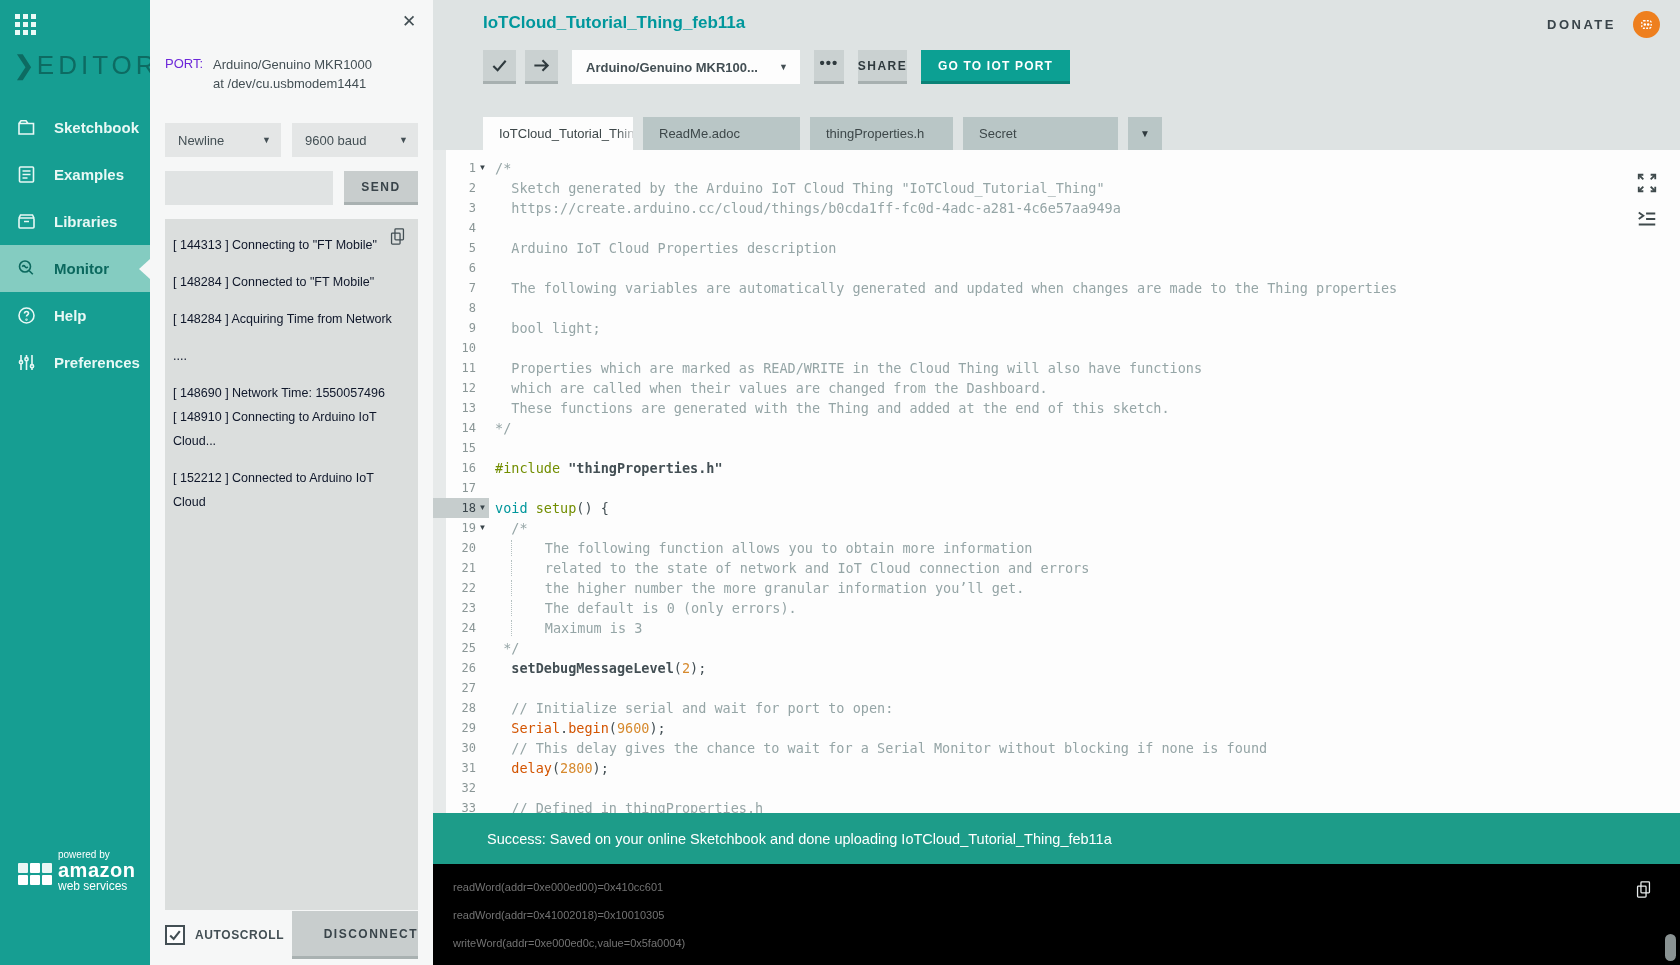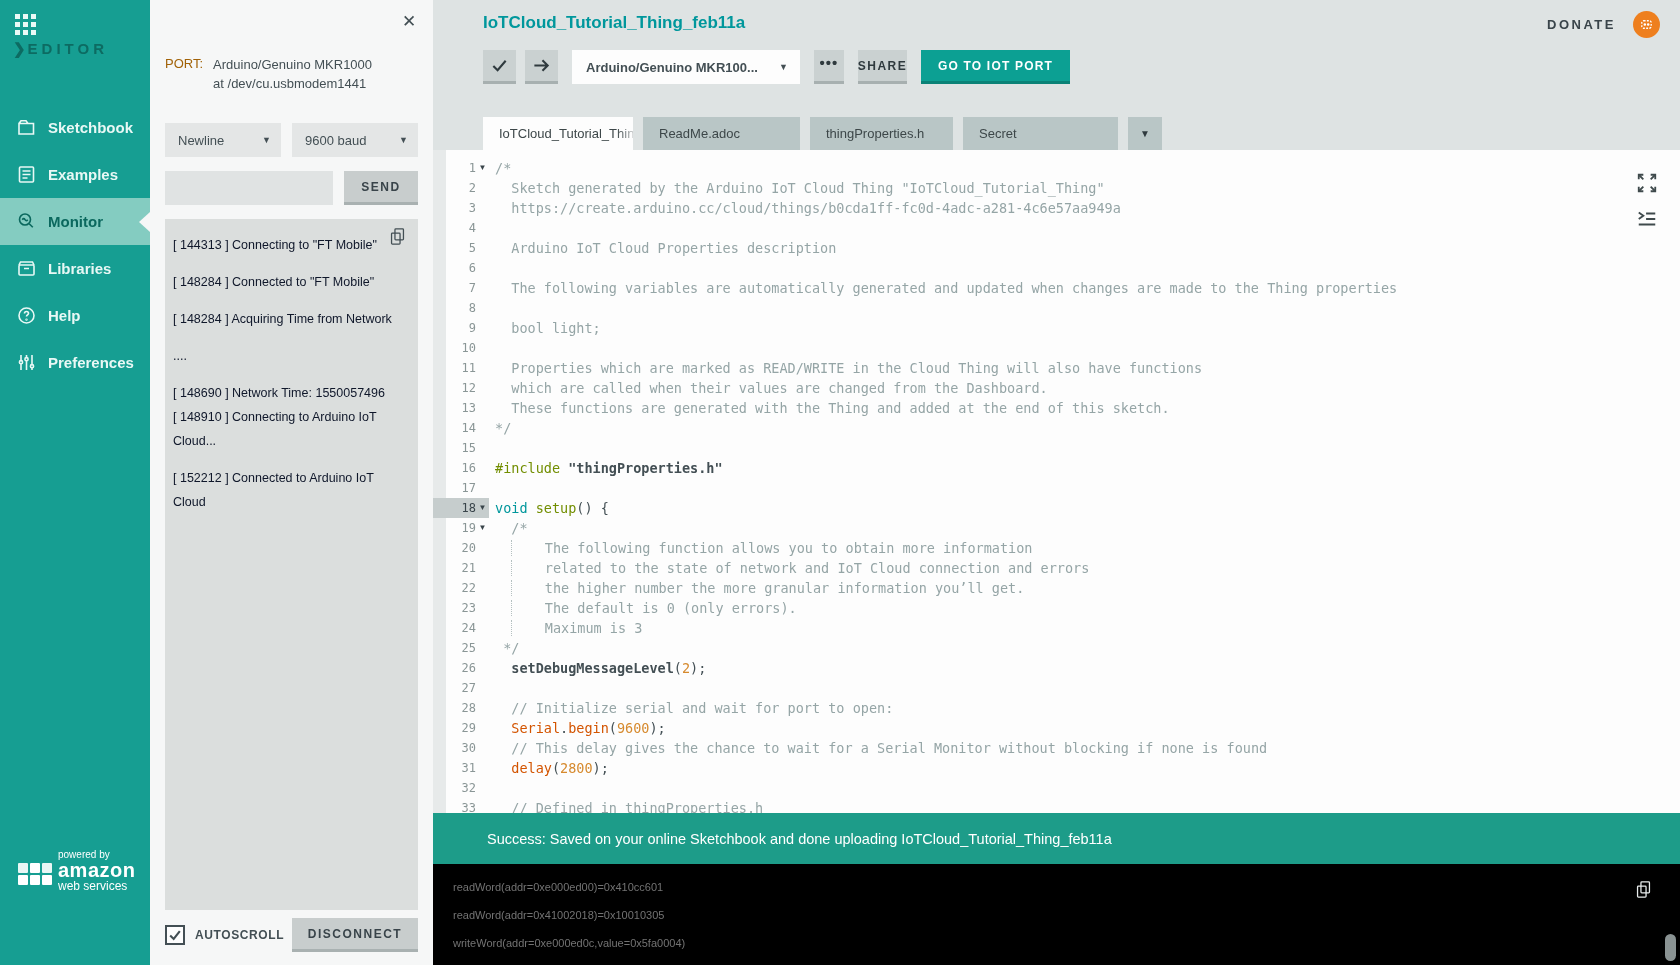--- a/index.html
+++ b/index.html
@@ -4,46 +4,46 @@
 <style>
   * { margin:0; padding:0; box-sizing:border-box; }
   html,body { width:1680px; height:965px; overflow:hidden; }
   body { font-family:"Liberation Sans", sans-serif; color:#434f54; background:#dee3e3; position:relative; }
 
   
   #sidebar { position:absolute; left:0; top:0; width:150px; height:965px; background:#169e92; }
   #apps-grid { position:absolute; left:15px; top:14px; width:22px; height:22px; display:grid;
     grid-template-columns:repeat(3,5px); grid-template-rows:repeat(3,5px); gap:3px; cursor:pointer; }
   #apps-grid span { background:#eafaf7; display:block; }
-  #editor-logo { position:absolute; left:13px; top:40px; color:#0d6b62; font-size:15px; font-weight:bold;
+  #editor-logo { position:absolute; left:13px; top:50px; color:#0d6b62; font-size:26px; font-weight:normal;
     letter-spacing:4px; white-space:nowrap; }
   #editor-logo .chev { letter-spacing:0; margin-right:2px; }
   #side-items { position:absolute; left:0; top:104px; width:150px; }
   .side-item { position:relative; height:47px; display:flex; align-items:center; gap:11px; padding-left:16px;
     color:#e8f8f5; cursor:pointer; }
-  .side-item .lbl { font-size:15px; font-weight:bold; }
+  .side-item .lbl { font-size:15px; font-weight:bold;margin-left:6px; }
   .side-item svg { width:21px; height:21px; stroke:#e8f8f5; fill:none; stroke-width:1.6; flex:none; }
   .side-item.selected { background:#84ccc1; color:#0b685e; }
   .side-item.selected svg { stroke:#0b685e; }
   .side-item.selected::after { content:""; position:absolute; right:0; top:50%; margin-top:-10px;
     border-top:10px solid transparent; border-bottom:10px solid transparent; border-right:11px solid #f6f7f7; }
   #aws { position:absolute; left:18px; bottom:72px; color:#fff; display:flex; align-items:flex-start; gap:6px; }
   #aws .cubes { display:grid; grid-template-columns:repeat(3,10px); gap:2px; margin-top:14px; }
   #aws .cubes i { width:10px; height:10px; background:#fff; display:block; border-radius:1px; }
   #aws .cubes i:nth-child(1){opacity:.9} #aws .cubes i:nth-child(3){opacity:.9}
   #aws .t1 { font-size:10px; line-height:11px; }
   #aws .t2 { font-size:20px; font-weight:bold; line-height:20px; letter-spacing:.5px; }
   #aws .t3 { font-size:12px; line-height:13px; }
 
   
   #monitor-panel { position:absolute; left:150px; top:0; width:283px; height:965px; background:#f6f7f7; }
   #monitor-close { position:absolute; right:14px; top:12px; font-size:17px; color:#434f54; cursor:pointer;
     width:20px; height:20px; text-align:center; line-height:20px; }
   #port-row { position:absolute; left:15px; top:55px; display:flex; gap:10px; font-size:13px; }
-  #port-label { color:#a16207; padding-top:1px; }
+  #port-label { color:#6d28d9; padding-top:1px; }
   #port-value div { color:#434f54; line-height:19px; }
   #port-value div:last-child { padding-left:0; }
   .mp-row { position:absolute; left:15px; width:253px; display:flex; gap:11px; }
   .dropdown { height:34px; background:#e4e6e6; display:flex; align-items:center; justify-content:space-between;
     padding:0 10px 0 13px; font-size:13px; color:#434f54; cursor:pointer; }
   .dropdown .car { font-size:9px; color:#434f54; }
   #dd-row { top:123px; }
   #dd-lineending { width:116px; }
   #dd-baud { width:126px; }
   #send-row { top:171px; }
@@ -57,23 +57,23 @@
   #log-copy svg { stroke:#434f54; }
   .log-msg { font-family:Liberation Sans, sans-serif; font-size:12.5px; line-height:24px; color:#0f172a;
     margin-bottom:13px; word-wrap:break-word; }
   .log-msg:nth-child(5) { margin-bottom:0; }
   #bottom-controls { position:absolute; left:15px; bottom:12px; width:253px; height:36px;
     display:flex; align-items:center; }
   #autoscroll-box { width:20px; height:20px; background:#fdfdfd; border:2px solid #434f54; display:flex;
     align-items:center; justify-content:center; cursor:pointer; flex:none; }
   #autoscroll-box svg { width:14px; height:14px; stroke:#434f54; stroke-width:2.4; fill:none; }
   #autoscroll-label { font-size:12px; font-weight:bold; letter-spacing:.6px; margin-left:10px; color:#434f54; }
-  #disconnect-button { margin-left:auto; width:126px; height:34px; background:#c8cdcd; border:none;
+  #disconnect-button { margin-left:auto; width:126px; height:48px; background:#c8cdcd; border:none;
     border-bottom:3px solid #a9b1b1; font-size:12px; font-weight:bold; letter-spacing:1.5px; color:#39444a;
-    cursor:pointer; font-family:inherit; }
+    cursor:pointer; font-family:inherit;text-align:right; }
 
   
   #main { position:absolute; left:433px; top:0; width:1247px; height:965px; background:#dee3e3; }
   #sketch-title { position:absolute; left:50px; top:13px; font-size:17px; color:#00979c; }
   #donate-link { position:absolute; right:64px; top:17px; font-size:13px; font-weight:bold; letter-spacing:2.5px;
     color:#39444a; cursor:pointer; }
   #avatar { position:absolute; right:20px; top:11px; width:27px; height:27px; border-radius:50%;
     background:#ee7f1e; cursor:pointer; display:flex; align-items:center; justify-content:center; }
   #avatar svg { width:15px; height:15px; stroke:#fff; fill:none; stroke-width:1.4; }
 
@@ -163,34 +163,34 @@
         </svg>
         <span class="lbl">Sketchbook</span>
       </div>
       <div class="side-item">
         <svg viewBox="0 0 21 21">
           <rect x="3.5" y="3" width="14" height="15" rx="1"></rect>
           <path d="M6.5 7h8M6.5 10.5h8M6.5 14h5"></path>
         </svg>
         <span class="lbl">Examples</span>
       </div>
+      <div class="side-item">
+        <svg viewBox="0 0 21 21">
+          <rect x="3" y="7" width="15" height="10" rx="1"></rect>
+          <path d="M3 7l1.5-3h12l1.5 3M8 10.5h5"></path>
+        </svg>
+        <span class="lbl">Libraries</span>
+      </div>
       <div class="side-item selected">
         <svg viewBox="0 0 21 21">
           <circle cx="9" cy="8.5" r="5.5"></circle>
           <path d="M6.3 8.7c.9-1.4 1.9-1.4 2.7 0s1.8 1.4 2.7 0"></path>
           <path d="M13.2 12.7l3.6 3.6"></path>
         </svg>
         <span class="lbl">Monitor</span>
-      </div>
-      <div class="side-item">
-        <svg viewBox="0 0 21 21">
-          <rect x="3" y="7" width="15" height="10" rx="1"></rect>
-          <path d="M3 7l1.5-3h12l1.5 3M8 10.5h5"></path>
-        </svg>
-        <span class="lbl">Libraries</span>
       </div>
       <div class="side-item">
         <svg viewBox="0 0 21 21">
           <circle cx="10.5" cy="10.5" r="7.5"></circle>
           <path d="M8.5 8.4c0-2.5 4-2.5 4 0 0 1.4-2 1.6-2 3.1"></path>
           <circle cx="10.5" cy="14.6" r="0.4"></circle>
         </svg>
         <span class="lbl">Help</span>
       </div>
       <div class="side-item">

